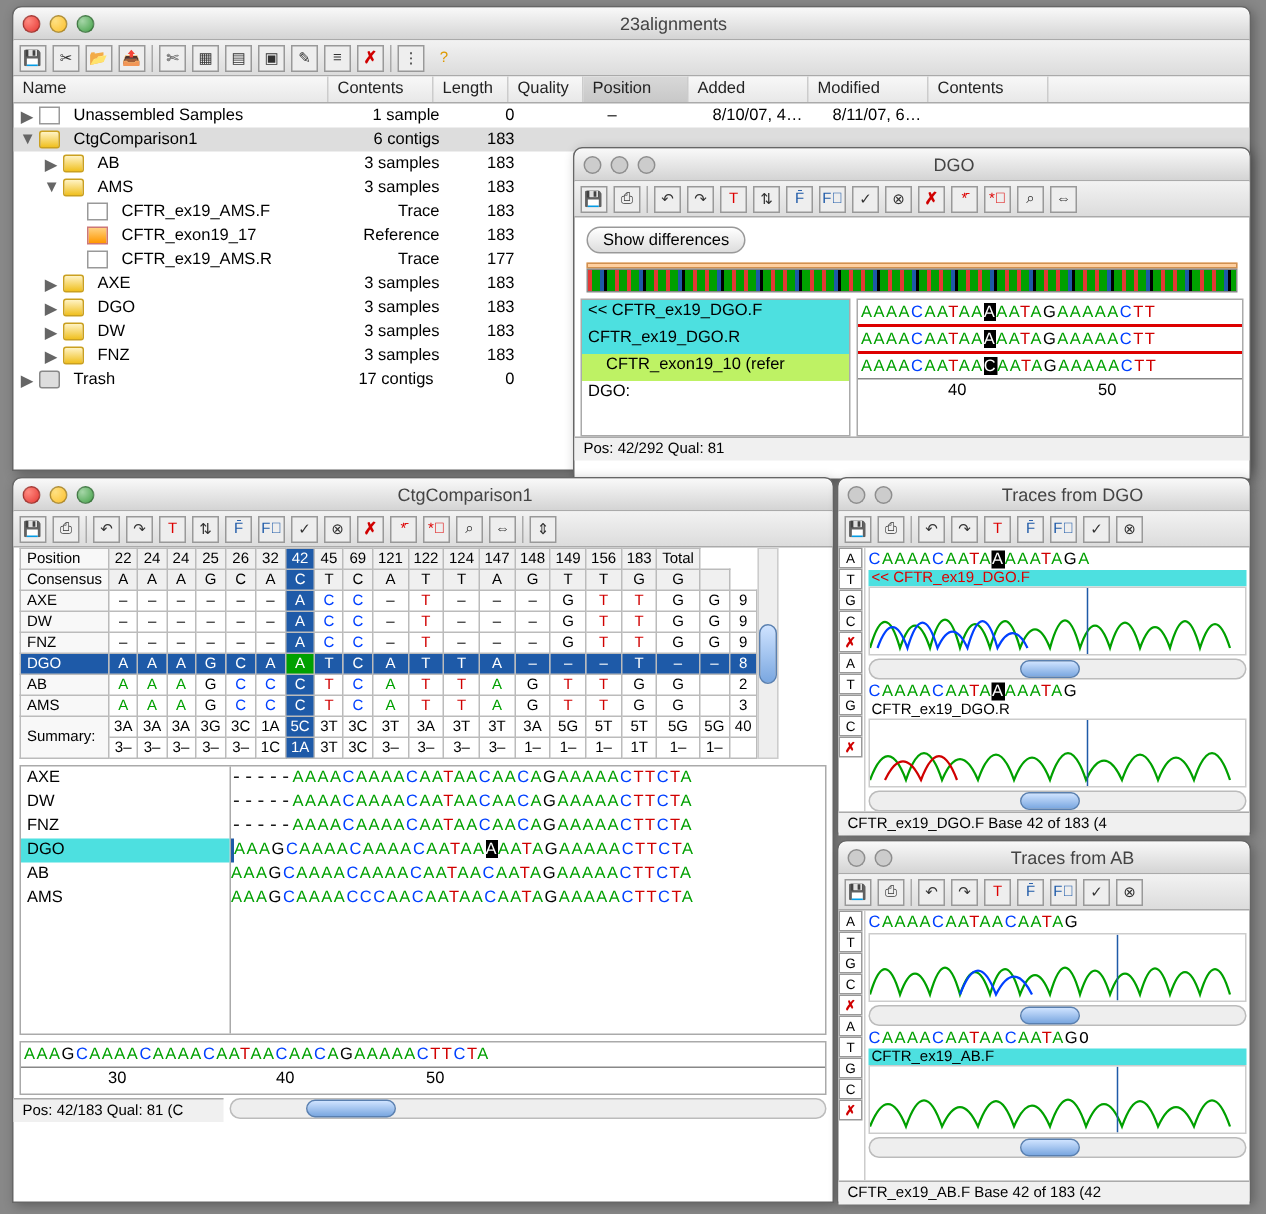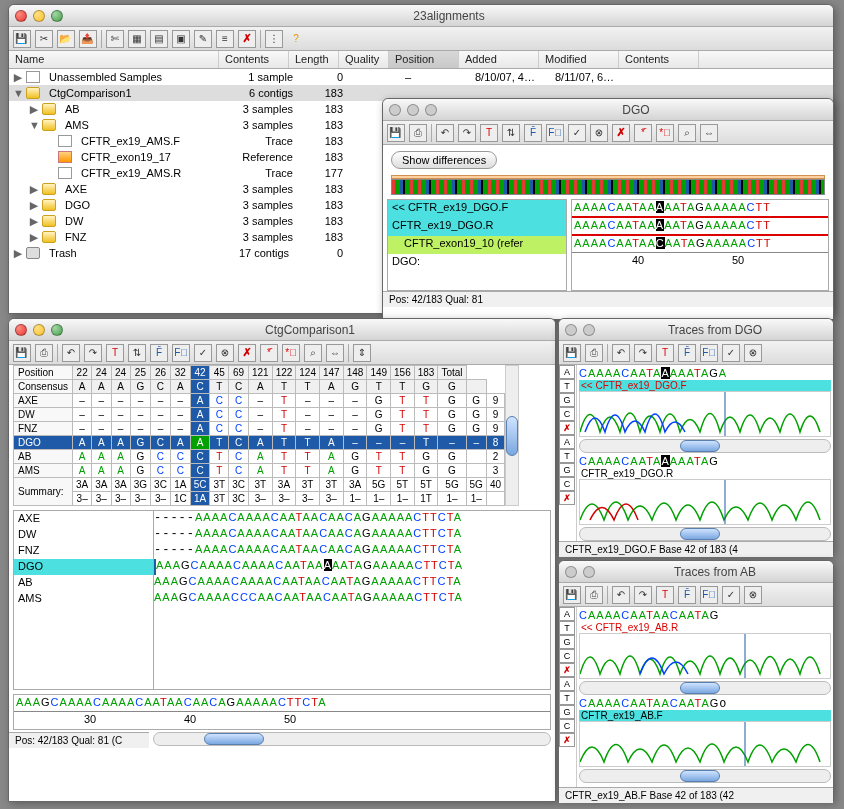--- a/index.html
+++ b/index.html
@@ -302,21 +302,21 @@
       <div style="height:2px;background:#d00;"></div>
       <div class="seq" id="dgoSeq2" style="padding:1px 2px;"><span class="A">A</span><span class="A">A</span><span class="A">A</span><span class="A">A</span><span class="C">C</span><span class="A">A</span><span class="A">A</span><span class="T">T</span><span class="A">A</span><span class="A">A</span><span class="inv">A</span><span class="A">A</span><span class="A">A</span><span class="T">T</span><span class="A">A</span><span class="G">G</span><span class="A">A</span><span class="A">A</span><span class="A">A</span><span class="A">A</span><span class="A">A</span><span class="C">C</span><span class="T">T</span><span class="T">T</span></div>
       <div style="height:2px;background:#d00;"></div>
       <div class="seq" id="dgoSeq3" style="padding:1px 2px;"><span class="A">A</span><span class="A">A</span><span class="A">A</span><span class="A">A</span><span class="C">C</span><span class="A">A</span><span class="A">A</span><span class="T">T</span><span class="A">A</span><span class="A">A</span><span class="inv">C</span><span class="A">A</span><span class="A">A</span><span class="T">T</span><span class="A">A</span><span class="G">G</span><span class="A">A</span><span class="A">A</span><span class="A">A</span><span class="A">A</span><span class="A">A</span><span class="C">C</span><span class="T">T</span><span class="T">T</span></div>
       <div class="ruler">
           <span style="left:60px">40</span>
           <span style="left:160px">50</span>
         </div>
     </div>
   </div>
-  <div class="status">Pos: 42/183  Qual: 81</div>
+  <div class="status">Pos: 42/292  Qual: 81</div>
 </div>
 
 <div class="window" style="left:8px; top:318px; width:548px; height:484px;">
   <div class="titlebar">
     <div class="traffic">
         <div class="tl r"></div>
         <div class="tl y"></div>
         <div class="tl g"></div>
       </div>
     <div class="title">CtgComparison1</div>
@@ -593,21 +593,21 @@
         <div class="seq" style="height: 16px;">-----<span class="A">A</span><span class="A">A</span><span class="A">A</span><span class="A">A</span><span class="C">C</span><span class="A">A</span><span class="A">A</span><span class="A">A</span><span class="A">A</span><span class="C">C</span><span class="A">A</span><span class="A">A</span><span class="T">T</span><span class="A">A</span><span class="A">A</span><span class="C">C</span><span class="A">A</span><span class="A">A</span><span class="C">C</span><span class="A">A</span><span class="G">G</span><span class="A">A</span><span class="A">A</span><span class="A">A</span><span class="A">A</span><span class="A">A</span><span class="C">C</span><span class="T">T</span><span class="T">T</span><span class="C">C</span><span class="T">T</span><span class="A">A</span></div>
         <div class="seq" style="height: 16px; border-left: 2px solid rgb(30, 90, 168);"><span class="A">A</span><span class="A">A</span><span class="A">A</span><span class="G">G</span><span class="C">C</span><span class="A">A</span><span class="A">A</span><span class="A">A</span><span class="A">A</span><span class="C">C</span><span class="A">A</span><span class="A">A</span><span class="A">A</span><span class="A">A</span><span class="C">C</span><span class="A">A</span><span class="A">A</span><span class="T">T</span><span class="A">A</span><span class="A">A</span><span class="inv">A</span><span class="A">A</span><span class="A">A</span><span class="T">T</span><span class="A">A</span><span class="G">G</span><span class="A">A</span><span class="A">A</span><span class="A">A</span><span class="A">A</span><span class="A">A</span><span class="C">C</span><span class="T">T</span><span class="T">T</span><span class="C">C</span><span class="T">T</span><span class="A">A</span></div>
         <div class="seq" style="height: 16px;"><span class="A">A</span><span class="A">A</span><span class="A">A</span><span class="G">G</span><span class="C">C</span><span class="A">A</span><span class="A">A</span><span class="A">A</span><span class="A">A</span><span class="C">C</span><span class="A">A</span><span class="A">A</span><span class="A">A</span><span class="A">A</span><span class="C">C</span><span class="A">A</span><span class="A">A</span><span class="T">T</span><span class="A">A</span><span class="A">A</span><span class="C">C</span><span class="A">A</span><span class="A">A</span><span class="T">T</span><span class="A">A</span><span class="G">G</span><span class="A">A</span><span class="A">A</span><span class="A">A</span><span class="A">A</span><span class="A">A</span><span class="C">C</span><span class="T">T</span><span class="T">T</span><span class="C">C</span><span class="T">T</span><span class="A">A</span></div>
         <div class="seq" style="height: 16px;"><span class="A">A</span><span class="A">A</span><span class="A">A</span><span class="G">G</span><span class="C">C</span><span class="A">A</span><span class="A">A</span><span class="A">A</span><span class="A">A</span><span class="C">C</span><span class="C">C</span><span class="C">C</span><span class="A">A</span><span class="A">A</span><span class="C">C</span><span class="A">A</span><span class="A">A</span><span class="T">T</span><span class="A">A</span><span class="A">A</span><span class="C">C</span><span class="A">A</span><span class="A">A</span><span class="T">T</span><span class="A">A</span><span class="G">G</span><span class="A">A</span><span class="A">A</span><span class="A">A</span><span class="A">A</span><span class="A">A</span><span class="C">C</span><span class="T">T</span><span class="T">T</span><span class="C">C</span><span class="T">T</span><span class="A">A</span></div>
       </div>
   </div>
   <div style="display:flex; margin:0 4px 2px 4px; border:1px solid #aaa; height:36px;">
     <div style="flex:1;">
       <div class="seq" id="ctgConsSeq" style="padding:1px 2px;"><span class="A">A</span><span class="A">A</span><span class="A">A</span><span class="G">G</span><span class="C">C</span><span class="A">A</span><span class="A">A</span><span class="A">A</span><span class="A">A</span><span class="C">C</span><span class="A">A</span><span class="A">A</span><span class="A">A</span><span class="A">A</span><span class="C">C</span><span class="A">A</span><span class="A">A</span><span class="T">T</span><span class="A">A</span><span class="A">A</span><span class="C">C</span><span class="A">A</span><span class="A">A</span><span class="C">C</span><span class="A">A</span><span class="G">G</span><span class="A">A</span><span class="A">A</span><span class="A">A</span><span class="A">A</span><span class="A">A</span><span class="C">C</span><span class="T">T</span><span class="T">T</span><span class="C">C</span><span class="T">T</span><span class="A">A</span></div>
       <div class="ruler">
-          <span style="left:70px">30</span>
+          <span style="left:58px">30</span>
           <span style="left:170px">40</span>
           <span style="left:270px">50</span>
         </div>
     </div>
   </div>
   <div style="display:flex;">
    <div class="status" style="flex:0 0 140px;">Pos: 42/183  Qual: 81 (C</div>
    <div class="scroll-pill" style="flex:1;margin:0 4px;">
         <div class="thumb" style="left:50px;width:60px;"></div>
       </div>
@@ -701,21 +701,20 @@
         <div class="sidebtn">C</div>
         <div class="sidebtn red-x">✗</div>
         <div class="sidebtn">A</div>
         <div class="sidebtn">T</div>
         <div class="sidebtn">G</div>
         <div class="sidebtn">C</div>
         <div class="sidebtn red-x">✗</div>
       </div>
     <div style="flex:1; padding:2px; overflow:hidden;">
       <div class="seq" id="tabSeq1" style="font-size:11px;"><span class="C">C</span><span class="A">A</span><span class="A">A</span><span class="A">A</span><span class="A">A</span><span class="C">C</span><span class="A">A</span><span class="A">A</span><span class="T">T</span><span class="A">A</span><span class="A">A</span><span class="C">C</span><span class="A">A</span><span class="A">A</span><span class="T">T</span><span class="A">A</span><span class="G">G</span></div>
-      <div style="padding:0 2px;color:#d00;font-size:10px;">&lt;&lt; CFTR_ex19_AB.R</div>
       <div class="trace-canvas"><svg>
             <path d="M0,40 Q10,6 20,40 Q30,12 40,40 Q50,4 60,40 Q70,10 80,40 Q90,6 100,40 Q110,14 120,40 Q130,4 140,40 Q150,8 160,40 Q170,12 180,40 Q190,5 200,40 Q210,10 220,40 Q230,6 240,40" fill="none" stroke="#00a000" stroke-width="1.5"></path>
             <path d="M60,40 Q72,8 84,40 Q96,16 108,40" fill="none" stroke="#0040ff" stroke-width="1.5"></path>
             <line x1="165" y1="0" x2="165" y2="46" stroke="#1e5aa8" stroke-width="1"></line>
           </svg></div>
       <div class="scroll-pill">
           <div class="thumb" style="left:100px;width:40px;"></div>
         </div>
       <div class="seq" id="tabSeq2" style="font-size:11px;"><span class="C">C</span><span class="A">A</span><span class="A">A</span><span class="A">A</span><span class="A">A</span><span class="C">C</span><span class="A">A</span><span class="A">A</span><span class="T">T</span><span class="A">A</span><span class="A">A</span><span class="C">C</span><span class="A">A</span><span class="A">A</span><span class="T">T</span><span class="A">A</span><span class="G">G</span>O</div>
       <div class="cyan" style="padding:0 2px;font-size:10px;">CFTR_ex19_AB.F</div>

